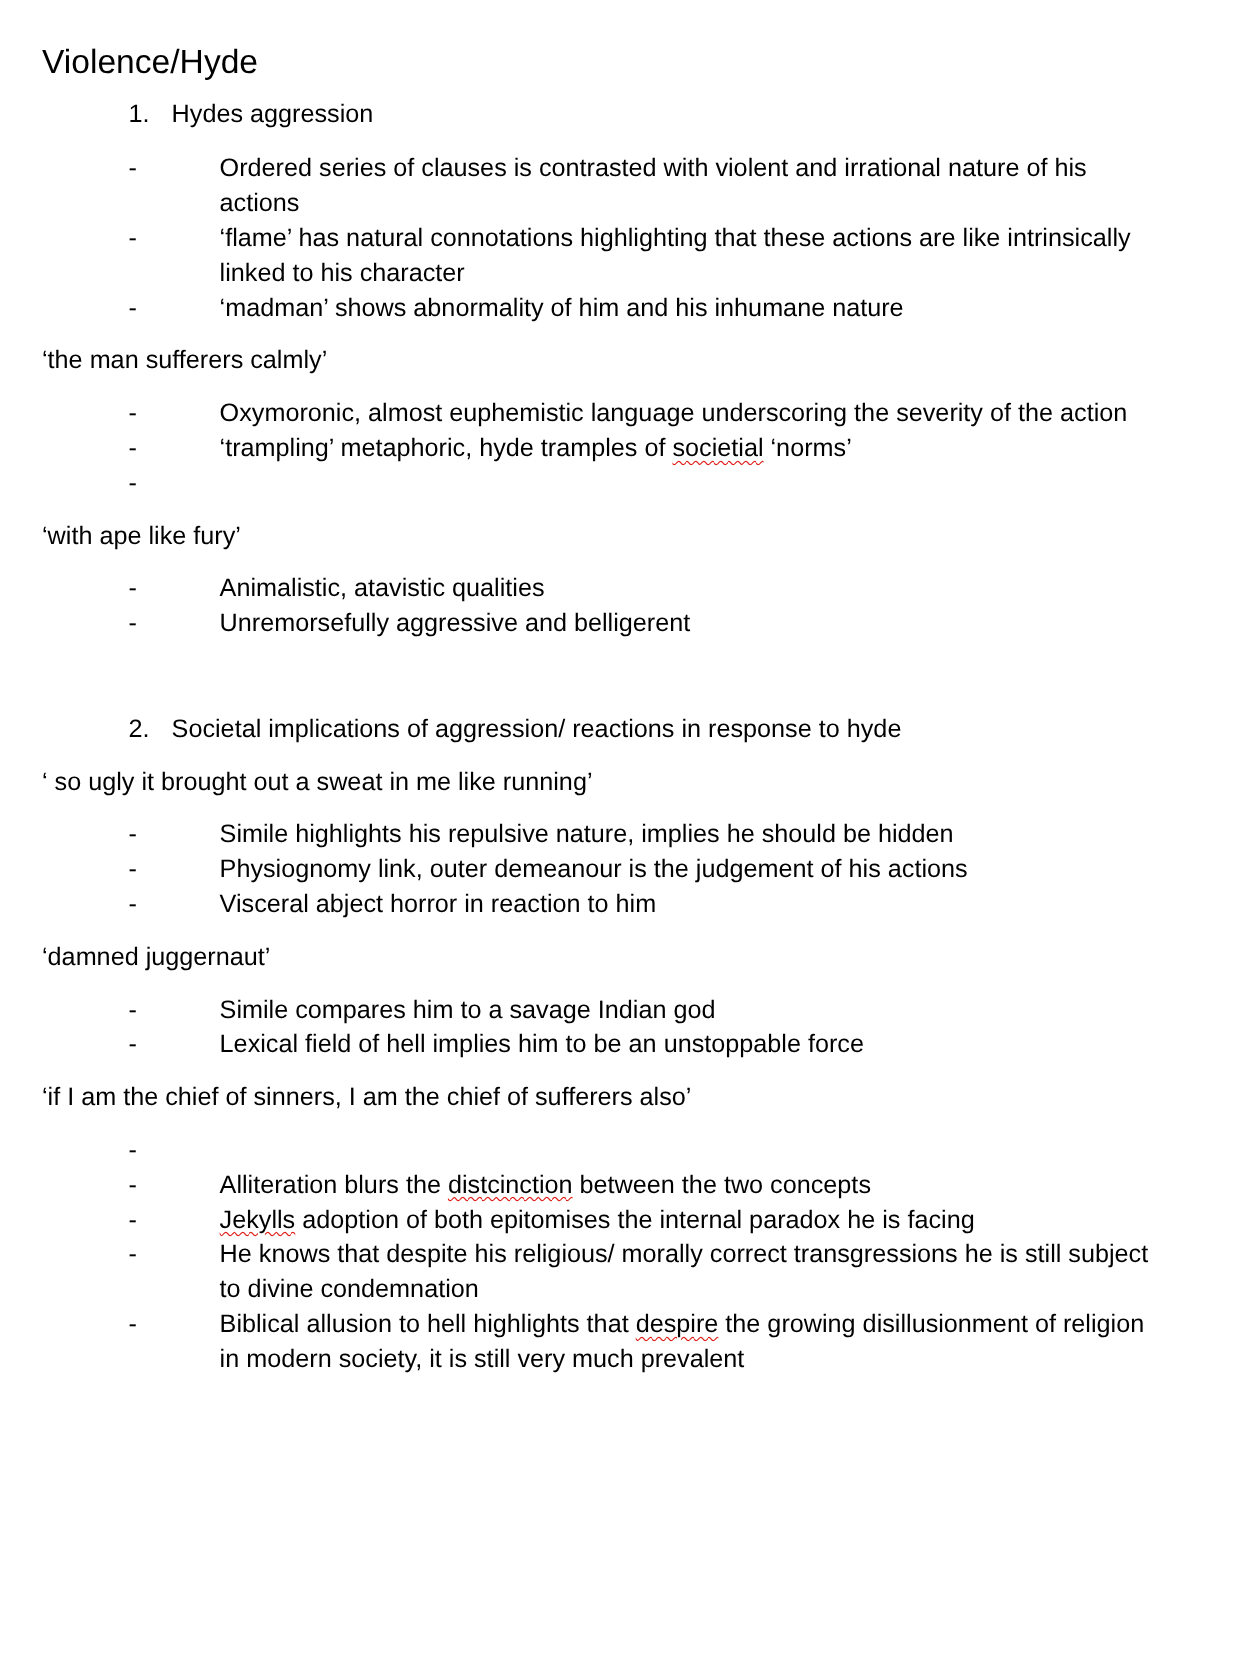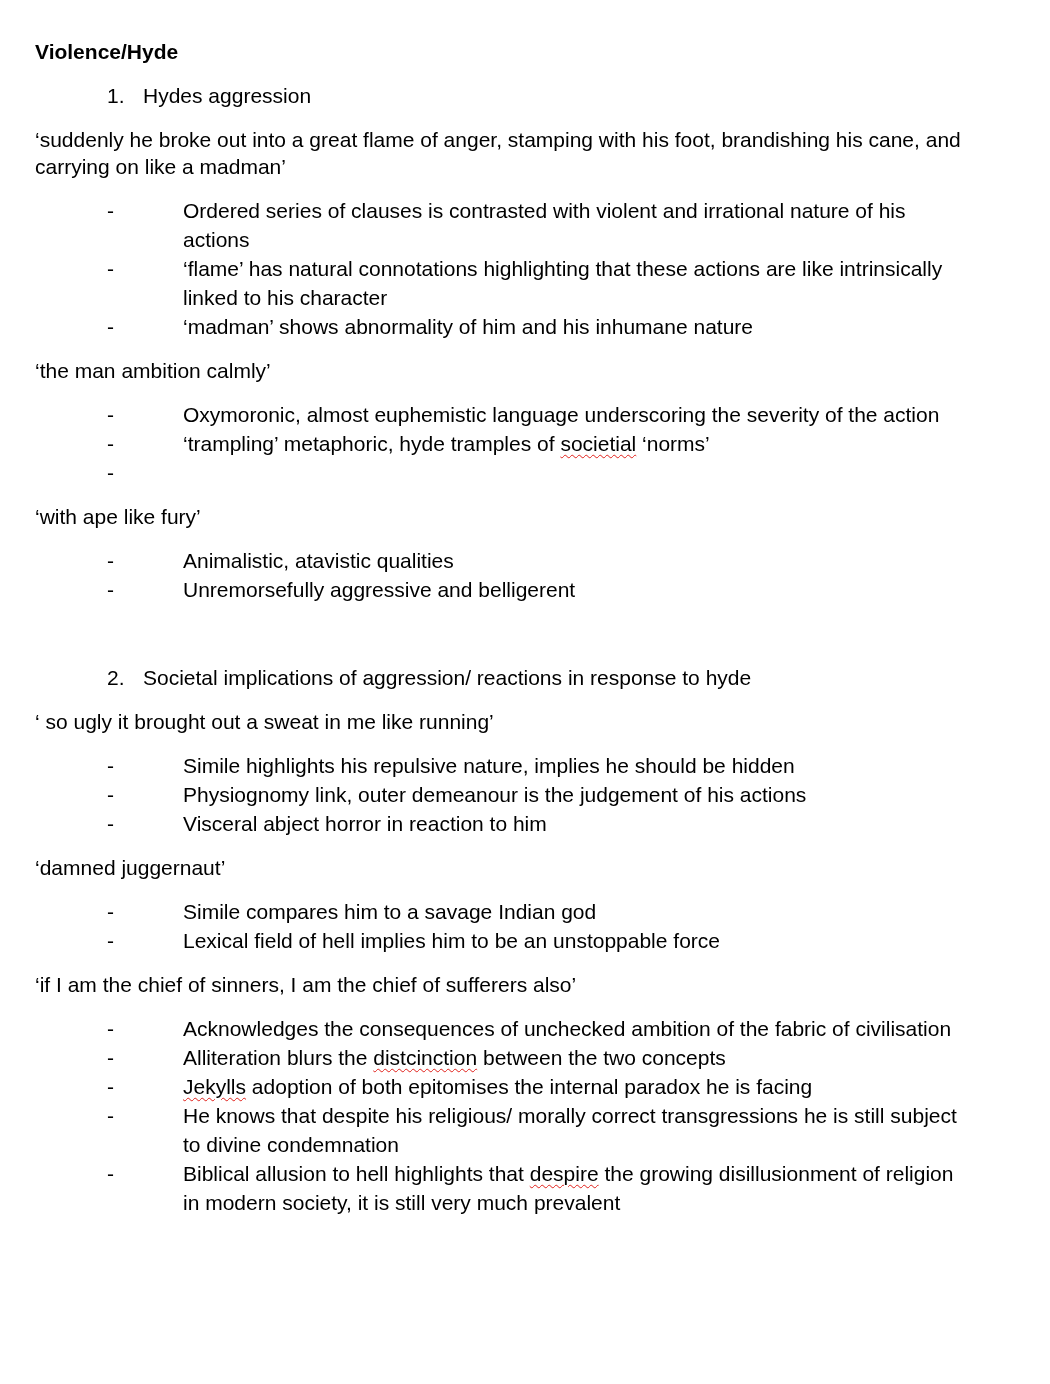--- a/index.html
+++ b/index.html
@@ -16,22 +16,22 @@
       color: #000000;
       overflow: hidden;
     }
     .page {
       position: absolute;
       left: 35px;
       top: 38px;
       width: 940px;
     }
     .title {
-      font-weight: bold;
-      font-size: 21px;
+      font-weight: normal;
+      font-size: 28px;
       line-height: 28px;
       margin: 0 0 16px 0;
     }
     .num-item {
       display: flex;
       line-height: 28px;
       margin: 0 0 16px 0;
       padding-left: 72px;
     }
     .num-item .num {
@@ -73,37 +73,36 @@
 <body>
 
 <div class="page">
   <div class="title">Violence/Hyde</div>
 
   <div class="num-item">
     <span class="num">1.</span>
     <span>Hydes aggression</span>
   </div>
 
-  <div class="quote">‘suddenly he broke out into a great flame of anger, stamping with his foot, brandishing his cane, and carrying on like a madman’</div>
   <ul class="bullets">
     <li class="bullet">
       <span class="dash">-</span>
       <span class="txt">Ordered series of clauses is contrasted with violent and irrational nature of his actions</span>
     </li>
     <li class="bullet">
       <span class="dash">-</span>
       <span class="txt">‘flame’ has natural connotations highlighting that these actions are like intrinsically linked to his character</span>
     </li>
     <li class="bullet">
       <span class="dash">-</span>
       <span class="txt">‘madman’ shows abnormality of him and his inhumane nature</span>
     </li>
   </ul>
 
-  <div class="quote">‘the man ambition calmly’</div>
+  <div class="quote">‘the man sufferers calmly’</div>
   <ul class="bullets">
     <li class="bullet">
       <span class="dash">-</span>
       <span class="txt">Oxymoronic, almost euphemistic language underscoring the severity of the action</span>
     </li>
     <li class="bullet">
       <span class="dash">-</span>
       <span class="txt"><span>‘trampling’ metaphoric, hyde tramples of </span><span class="squiggle">societial</span><span> ‘norms’</span></span>
     </li>
     <li class="bullet">
@@ -155,21 +154,20 @@
     <li class="bullet">
       <span class="dash">-</span>
       <span class="txt">Lexical field of hell implies him to be an unstoppable force</span>
     </li>
   </ul>
 
   <div class="quote">‘if I am the chief of sinners, I am the chief of sufferers also’</div>
   <ul class="bullets">
     <li class="bullet">
       <span class="dash">-</span>
-      <span class="txt">Acknowledges the consequences of unchecked ambition of the fabric of civilisation</span>
     </li>
     <li class="bullet">
       <span class="dash">-</span>
       <span class="txt"><span>Alliteration blurs the </span><span class="squiggle">distcinction</span><span> between the two concepts</span></span>
     </li>
     <li class="bullet">
       <span class="dash">-</span>
       <span class="txt"><span></span><span class="squiggle">Jekylls</span><span> adoption of both epitomises the internal paradox he is facing</span></span>
     </li>
     <li class="bullet">

